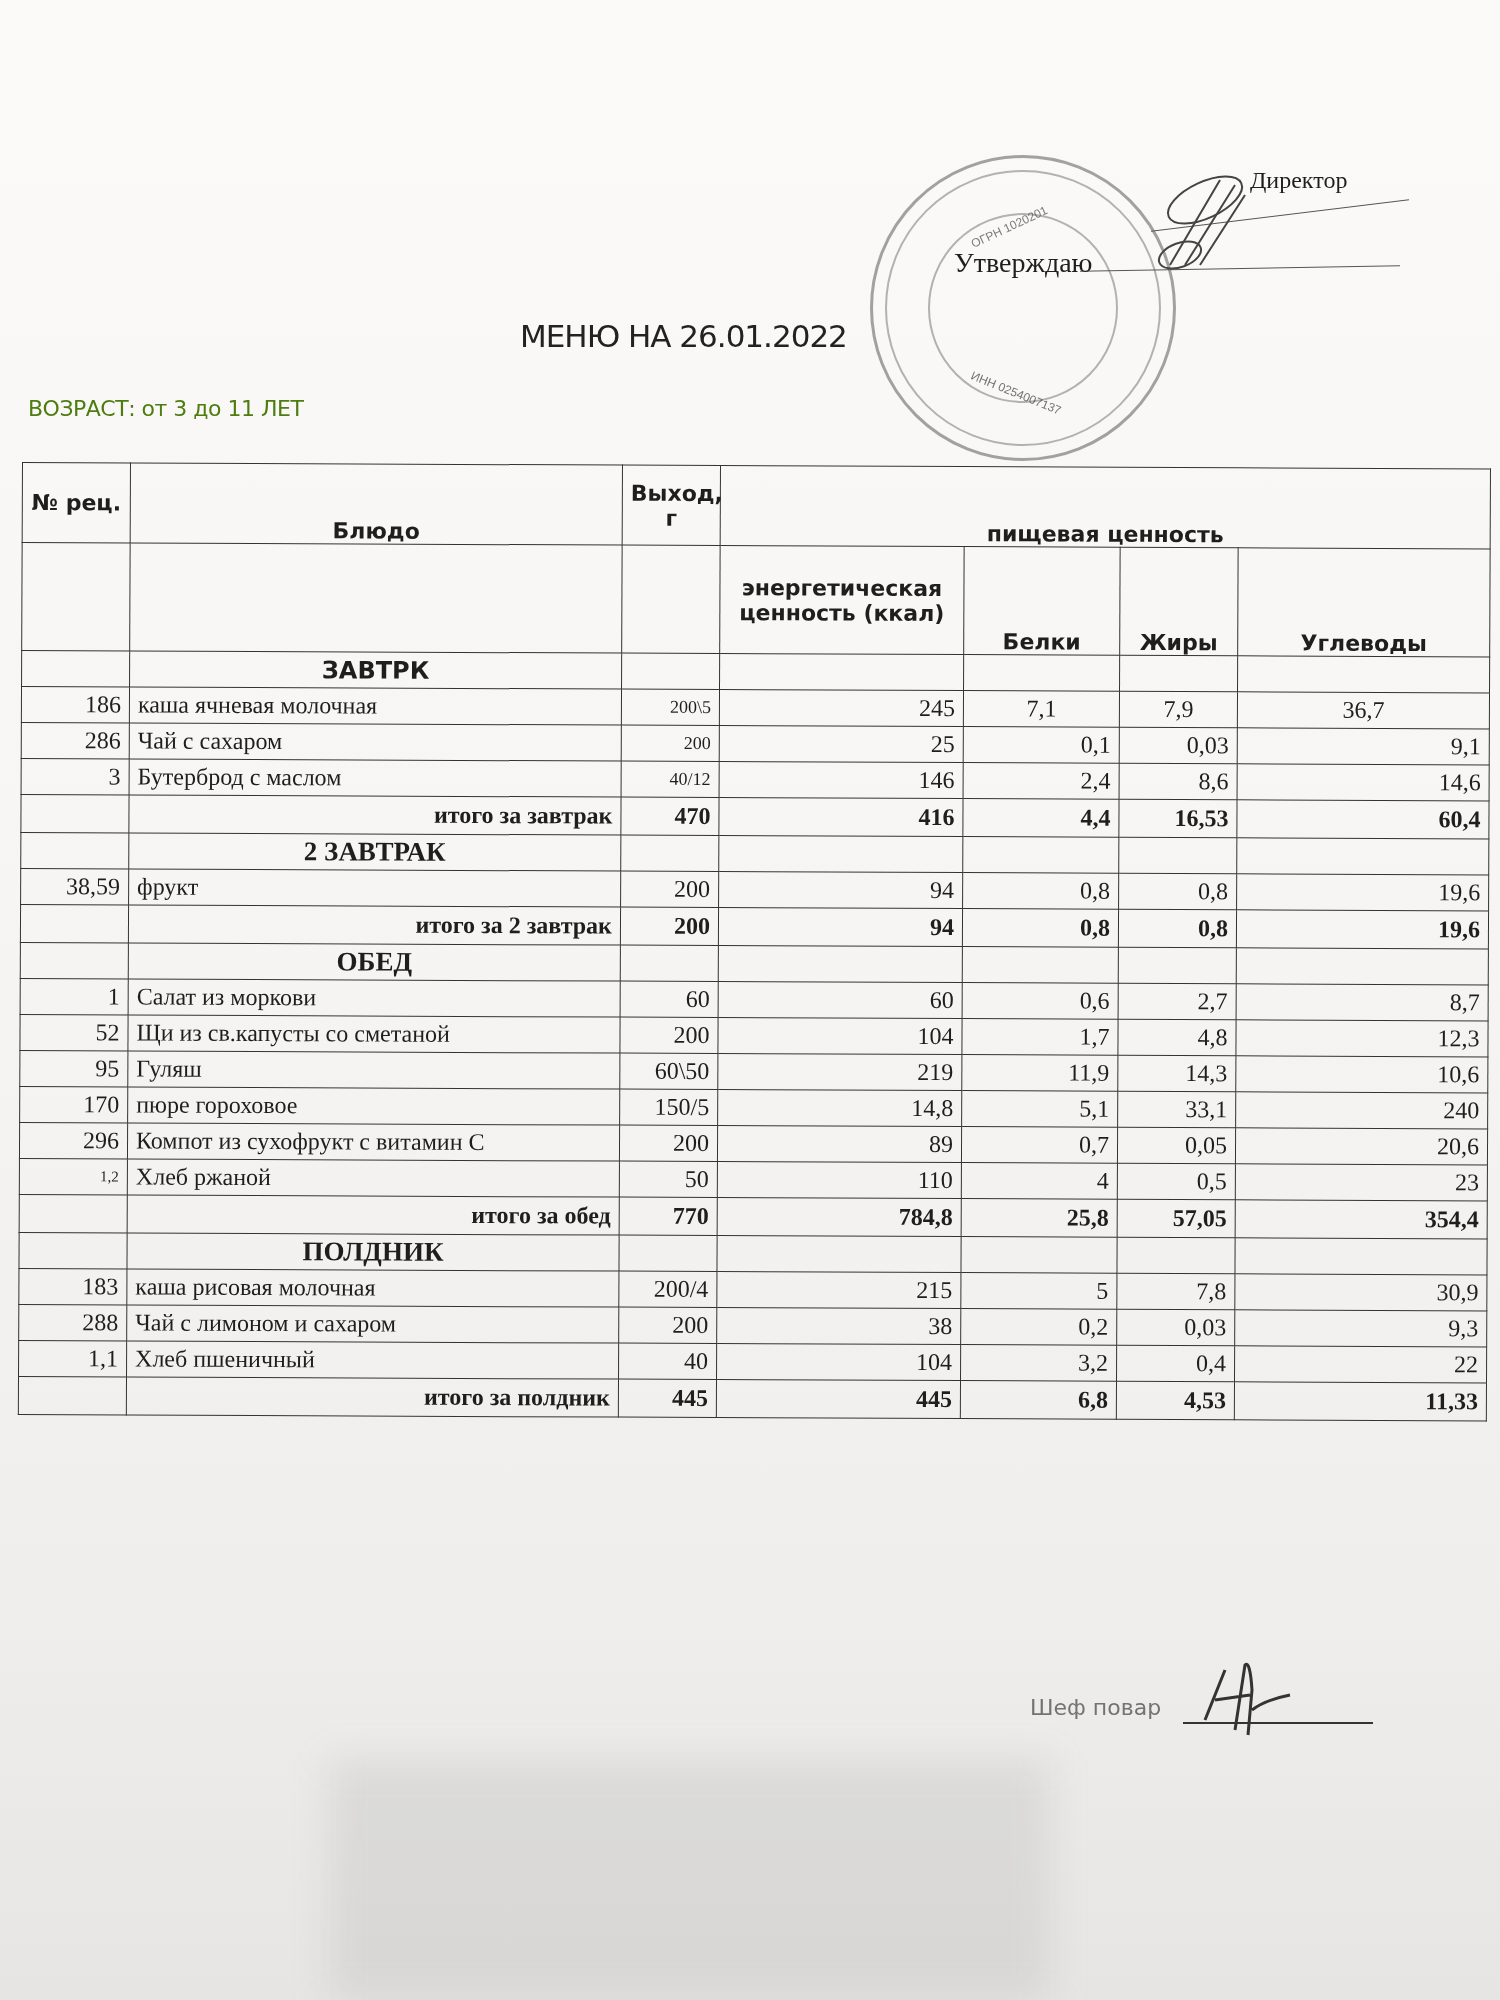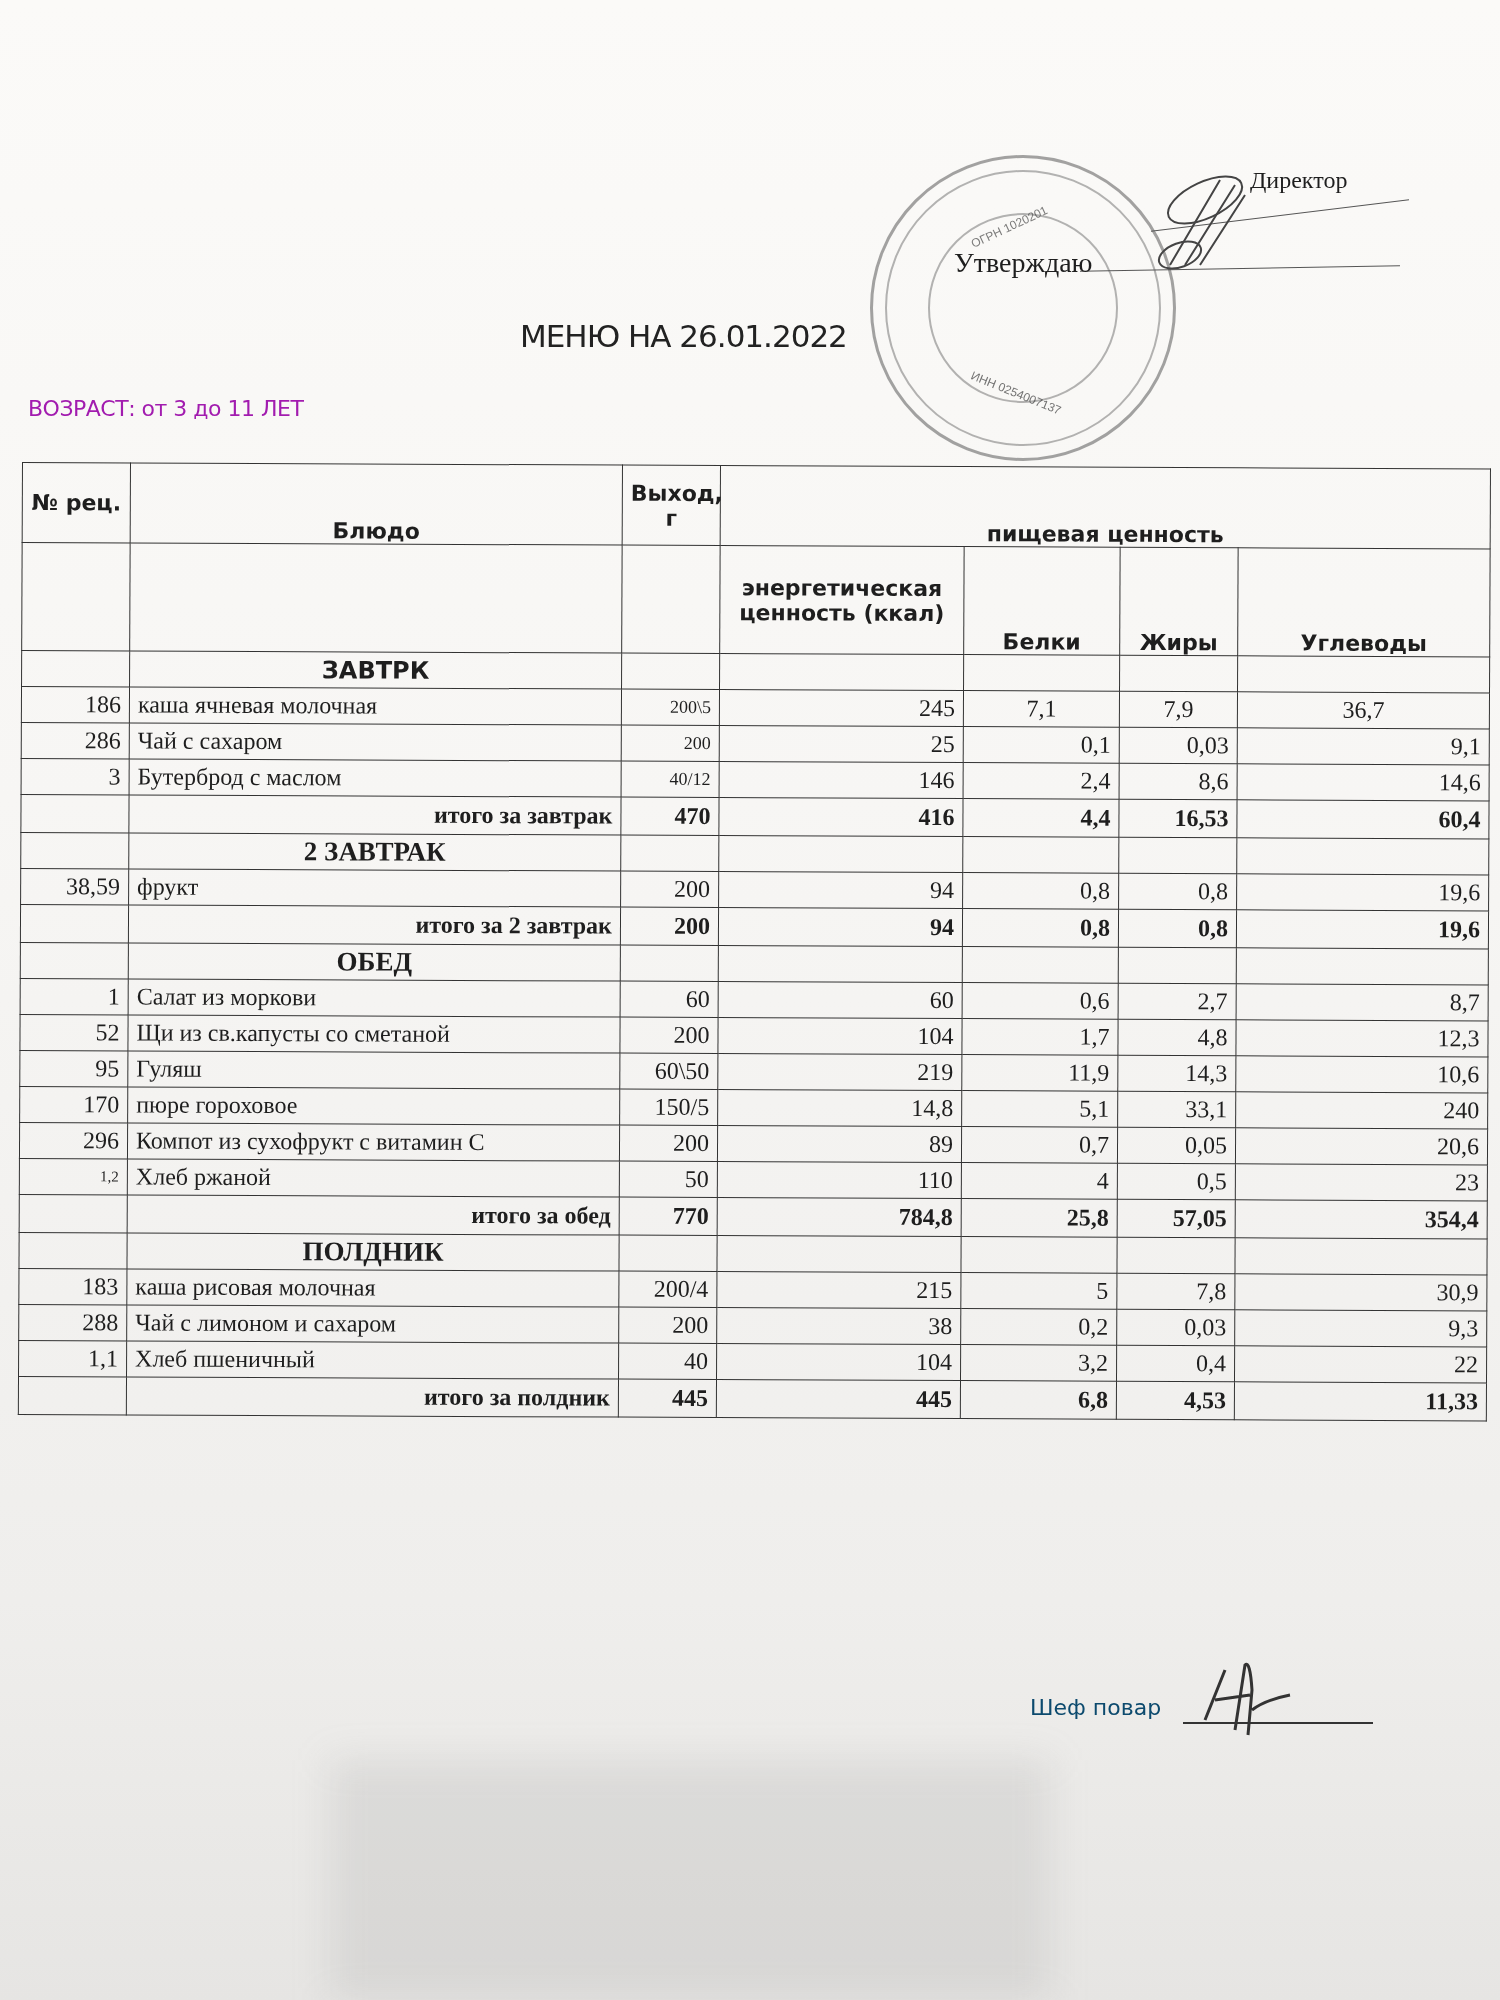--- a/index.html
+++ b/index.html
@@ -48,42 +48,42 @@
     font-size: 12px; color: rgba(70,70,70,0.7); transform: rotate(-25deg);
   }
   .signature { position: absolute; left: 1150px; top: 170px; }
   .title {
     position: absolute; left: 520px; top: 318px; font-size: 31px;
     font-family: "DejaVu Sans", sans-serif; font-weight: normal; letter-spacing: -1px;
     color: #222;
   }
   .age {
     position: absolute; left: 28px; top: 396px; font-size: 22px;
-    font-family: "DejaVu Sans", sans-serif; color: #a21caf; letter-spacing: -0.5px;
+    font-family: "DejaVu Sans", sans-serif; color: #4d7c0f; letter-spacing: -0.5px;
   }
   table.menu {
     position: absolute; left: 22px; top: 462px; width: 1468px;
     border-collapse: collapse; table-layout: fixed; transform: rotate(0.25deg);
     transform-origin: left top;
   }
   table.menu td, table.menu th {
     border: 1.5px solid #333; padding: 0 8px; font-size: 24px; vertical-align: middle;
     font-weight: normal;
   }
   .hdr { font-family: "DejaVu Sans", sans-serif; font-weight: bold !important; font-size: 22px !important; text-align: center; }
   .num { text-align: right; }
   .c { text-align: center; }
   .b { font-weight: bold !important; }
   .sec { font-family: "DejaVu Sans", sans-serif; font-weight: bold !important; text-align: center; font-size: 24px !important; }
   .sec-serif { font-family: "Liberation Serif", serif; font-weight: bold !important; text-align: center; font-size: 27px !important; }
   .small { font-size: 18px !important; }
   .tiny { font-size: 15px !important; }
   .chef {
     position: absolute; left: 1030px; top: 1695px; font-family: "DejaVu Sans", sans-serif;
-    font-size: 22px; color: #0c4a6e;
+    font-size: 22px; color: #737373;
   }
   .chef-line { position: absolute; left: 1183px; top: 1722px; width: 190px; border-top: 2px solid #333; }
   .chef-sign { position: absolute; left: 1190px; top: 1650px; }
 </style>
 </head>
 <body>
 
 <div class="shade"></div>
 
 <div class="header-approve">

